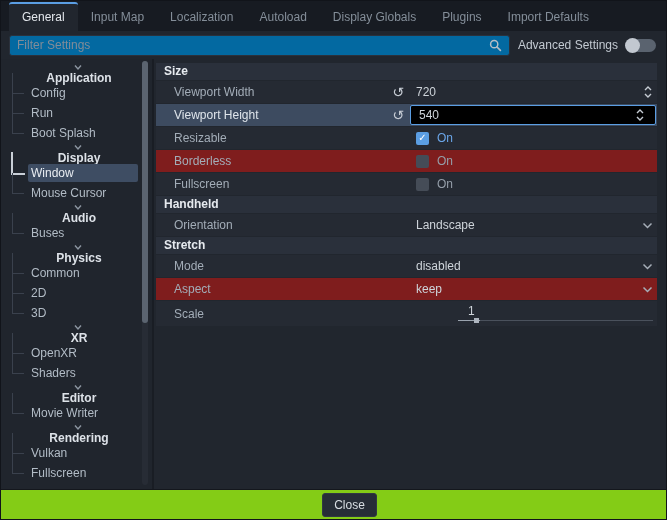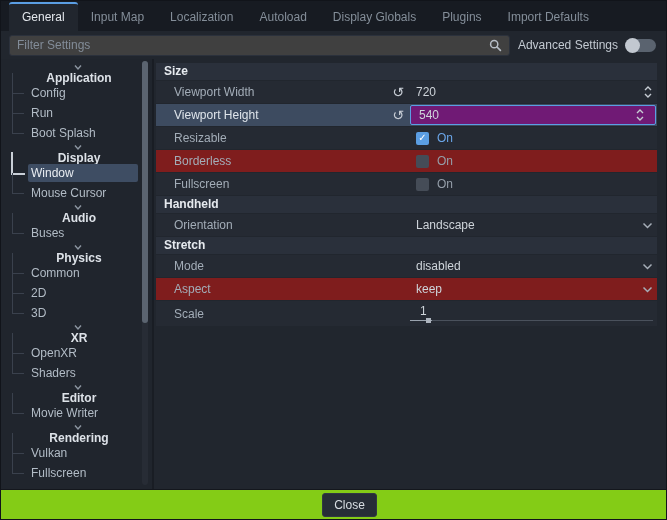--- a/index.html
+++ b/index.html
@@ -23,21 +23,21 @@
   .tab.active {
     background:#21262e; color:#e3e7ec; border-top:2px solid #5b9ee3;
   }
 
   
   .filter-row {
     position:absolute; top:30px; left:0; right:0; height:28px;
     display:flex; align-items:center; padding:0 8px; gap:8px;
   }
   .filter-box {
-    flex:1; height:21px; background:#404040; border:1px solid #2b313c;
+    flex:1; height:21px; background:#0369a1; border:1px solid #2b313c;
     border-radius:3px; display:flex; align-items:center; padding:0 7px;
   }
   .filter-box input {
     flex:1; background:transparent; border:none; outline:none;
     font-family:"Liberation Sans", sans-serif; font-size:12px; color:#cfd5dc;
   }
   .filter-box input::placeholder { color:#828c98; opacity:1; }
   .adv-label { font-size:12px; color:#c3cad2; white-space:nowrap; }
   .toggle {
     width:30px; height:13px; background:#5a636f; border-radius:7px;
@@ -101,21 +101,21 @@
   .revert { margin-left:auto; margin-right:4px; color:#c6ccd4; font-size:14px;
     font-family:"DejaVu Sans", sans-serif; line-height:1; }
   .cell-value {
     flex:1; display:flex; align-items:center; padding-left:8px;
     font-size:12px; color:#ced4da; position:relative;
   }
   .spinner { margin-left:auto; padding-right:4px; display:flex; }
   .dd-chev { margin-left:auto; padding-right:4px; display:flex; }
   .spinbox {
     position:absolute; top:1px; bottom:1px; left:2px; right:1px;
-    border:1px solid #5b9ee3; border-radius:2px; background:#701a75;
+    border:1px solid #5b9ee3; border-radius:2px; background:#000000;
     display:flex; align-items:center; padding:0 6px 0 8px;
   }
   .checkbox {
     width:13px; height:13px; border-radius:2px; background:#454c57;
     display:flex; align-items:center; justify-content:center;
     font-size:10px; color:#fff; line-height:1;
   }
   .checkbox.checked { background:#5b9ee3; }
   .check-text { margin-left:8px; color:#959ea9; }
   .check-text.on { color:#6aa5e8; }
@@ -383,21 +383,21 @@
         <div class="cell-value">
           <span>keep</span>
           <span class="dd-chev">
             <svg width="11" height="7" viewBox="0 0 11 7">
                 <path d="M1.5 1.5 L5.5 5.5 L9.5 1.5" fill="none" stroke="#a6aeb8" stroke-width="1.5"></path>
               </svg>
           </span>
         </div>
       </div>
 
-      <div class="prop-row stripe-a" style="height:25px;">
+      <div class="prop-row stripe-a" style="height:25px;gap:48px;">
         <div class="cell-label">
           <span>Scale</span>
         </div>
         <div class="cell-value" style="padding-left:0;">
           <div class="slider-wrap">
             <span class="slider-value">1</span>
             <div class="slider-line"></div>
             <div class="slider-fill"></div>
             <div class="slider-grabber"></div>
           </div>

